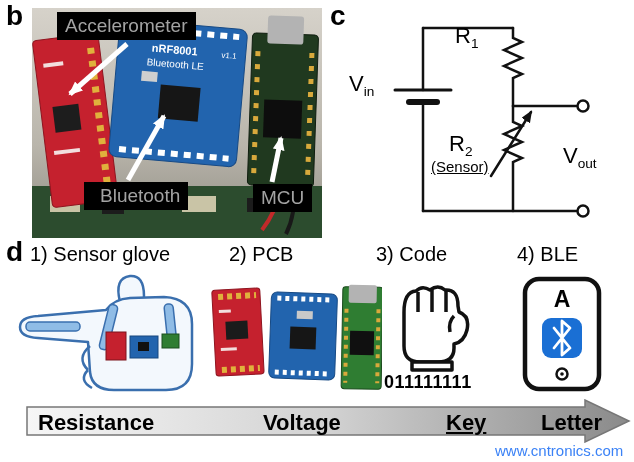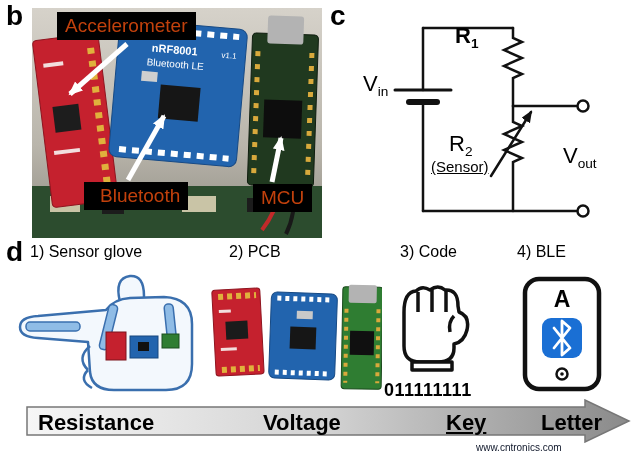--- a/index.html
+++ b/index.html
@@ -4,44 +4,44 @@
 <style>
   * { margin:0; padding:0; box-sizing:border-box; }
   html,body { background:#fff; }
   body { font-family:"Liberation Sans", sans-serif; color:#000; }
   .figure { position:relative; width:634px; height:462px; background:#fff; overflow:hidden; }
 
   .panel-letter { position:absolute; font-weight:700; font-size:28px; line-height:1; }
 
   .photo { position:absolute; left:32px; top:8px; width:290px; height:230px; }
   .photo svg { position:absolute; left:0; top:0; width:100%; height:100%; }
-  .callout { position:absolute; background:#000; color:#c2410c; font-size:19px; line-height:1.25;
+  .callout { position:absolute; background:#000; color:#a3a3a3; font-size:19px; line-height:1.25;
              padding:2px 8px; white-space:nowrap; }
 
   .circuit { position:absolute; left:335px; top:10px; width:296px; height:228px; }
   .circuit svg { position:absolute; left:0; top:0; width:100%; height:100%; }
   .circ-label { position:absolute; font-size:22px; line-height:1.1; white-space:nowrap; }
   .circ-label sub { font-size:0.62em; }
   .sensor-note { position:absolute; font-size:15px; white-space:nowrap; }
 
-  .step-title { position:absolute; font-size:16px; white-space:nowrap; }
+  .step-title { position:absolute; font-size:20px; white-space:nowrap; }
 
   .art { position:absolute; }
   .art svg { position:absolute; left:0; top:0; width:100%; height:100%; }
 
   .binary { position:absolute; font-size:18px; font-weight:700; letter-spacing:0.5px; }
 
   .phone-letter { position:absolute; left:0; right:0; top:10px; text-align:center;
                   font-size:23px; font-weight:700; }
 
   .flow-arrow { position:absolute; left:25px; top:399px; width:606px; height:44px; }
   .flow-arrow svg { position:absolute; left:0; top:0; width:100%; height:100%; }
   .flow-label { position:absolute; top:410px; font-size:22px; font-weight:700; white-space:nowrap; }
 
-  .watermark { position:absolute; left:476px; top:442px; font-size:10px; color:#0f172a; white-space:nowrap; }
+  .watermark { position:absolute; left:495px; top:442px; font-size:15px; color:#3b82f6; white-space:nowrap; }
 </style>
 </head>
 <body>
 
 <div class="figure">
 
   <div class="panel-letter" style="left:6px; top:2px;">b</div>
 
   <div class="photo">
     <svg viewBox="0 0 290 230">
@@ -133,40 +133,40 @@
 
         <line x1="178" y1="96" x2="242" y2="96"></line>
 
         <path d="M178,96 L178,112 L187,116 L169,124 L187,132 L169,140 L187,148 L178,152 L178,201"></path>
         <line x1="156" y1="166" x2="196" y2="102" marker-end="url(#varArr)"></line>
 
         <circle cx="248" cy="96" r="5.5" fill="#fff"></circle>
         <circle cx="248" cy="201" r="5.5" fill="#fff"></circle>
       </g>
     </svg>
-    <div class="circ-label" style="left:28px; top:62px;text-align:center;">
+    <div class="circ-label" style="left:14px; top:62px;text-align:center;">
       <span>V</span><sub>in</sub>
     </div>
-    <div class="circ-label" style="left:120px; top:14px;font-weight:bold;">
+    <div class="circ-label" style="left:120px; top:14px;">
       <span>R</span><sub>1</sub>
     </div>
     <div class="circ-label" style="left:114px; top:122px;text-align:right;">
       <span>R</span><sub>2</sub>
     </div>
     <div class="sensor-note" style="left:96px; top:148px;text-decoration:underline;">(Sensor)</div>
     <div class="circ-label" style="left:228px; top:134px;">
       <span>V</span><sub>out</sub>
     </div>
   </div>
 
   <div class="panel-letter" style="left:6px; top:238px;">d</div>
 
   <div class="step-title" style="left:30px; top:243px;">1) Sensor glove</div>
   <div class="step-title" style="left:229px; top:243px;">2) PCB</div>
-  <div class="step-title" style="left:400px; top:243px;">3) Code</div>
+  <div class="step-title" style="left:376px; top:243px;">3) Code</div>
   <div class="step-title" style="left:517px; top:243px;">4) BLE</div>
 
   <div class="art" style="left:8px; top:272px; width:196px; height:126px;">
     <svg viewBox="0 0 196 126">
       <g fill="#f3f8fd" stroke="#3a6fae" stroke-width="2.5" stroke-linejoin="round">
         <path d="M112,30 Q106,6 122,4 Q136,3 136,24 L135,38"></path>
         <path d="M98,38 L30,44 Q12,45 12,55 Q12,65 30,66 L80,70 L82,100 Q84,118 106,118 L158,118 Q184,118 184,92 L184,52 Q184,26 156,25 L122,26 Q106,27 98,38 Z"></path>
         <path d="M82,74 Q68,86 80,98" fill="none"></path>
         <path d="M80,98 Q70,108 84,116" fill="none"></path>
       </g>
@@ -216,21 +216,21 @@
       <g fill="#fff" stroke="#111" stroke-width="3.5" stroke-linejoin="round">
         <path d="M12,30 Q12,10 24,9 Q30,3 38,8 Q46,2 53,8 Q66,7 66,24 L67,30 Q78,34 75,48 Q72,60 62,62 L62,66 Q62,80 46,80 L28,80 Q12,80 12,64 Z"></path>
         <line x1="26" y1="10" x2="26" y2="30"></line>
         <line x1="40" y1="8" x2="40" y2="30"></line>
         <line x1="54" y1="9" x2="54" y2="30"></line>
         <path d="M62,34 Q56,40 58,50" fill="none"></path>
         <rect x="20" y="80" width="40" height="8" fill="#fff"></rect>
       </g>
     </svg>
   </div>
-  <div class="binary" style="left:384px; top:372px;margin-top:8px;">011111111</div>
+  <div class="binary" style="left:384px; top:372px;">011111111</div>
 
   <div class="art" style="left:521px; top:276px; width:82px; height:116px;">
     <svg viewBox="0 0 82 116">
       <rect x="4" y="3" width="74" height="110" rx="14" fill="#fff" stroke="#111" stroke-width="4.5"></rect>
       <rect x="21" y="42" width="40" height="40" rx="9" fill="#1a6fd4"></rect>
       <path d="M33,52 L49,72 L41,79 L41,45 L49,52 L33,72" fill="none" stroke="#fff" stroke-width="2.8" stroke-linejoin="round" stroke-linecap="round"></path>
       <circle cx="41" cy="98" r="5.5" fill="none" stroke="#111" stroke-width="2.5"></circle>
       <circle cx="41" cy="98" r="1.8" fill="#111"></circle>
     </svg>
     <div class="phone-letter">A</div>

